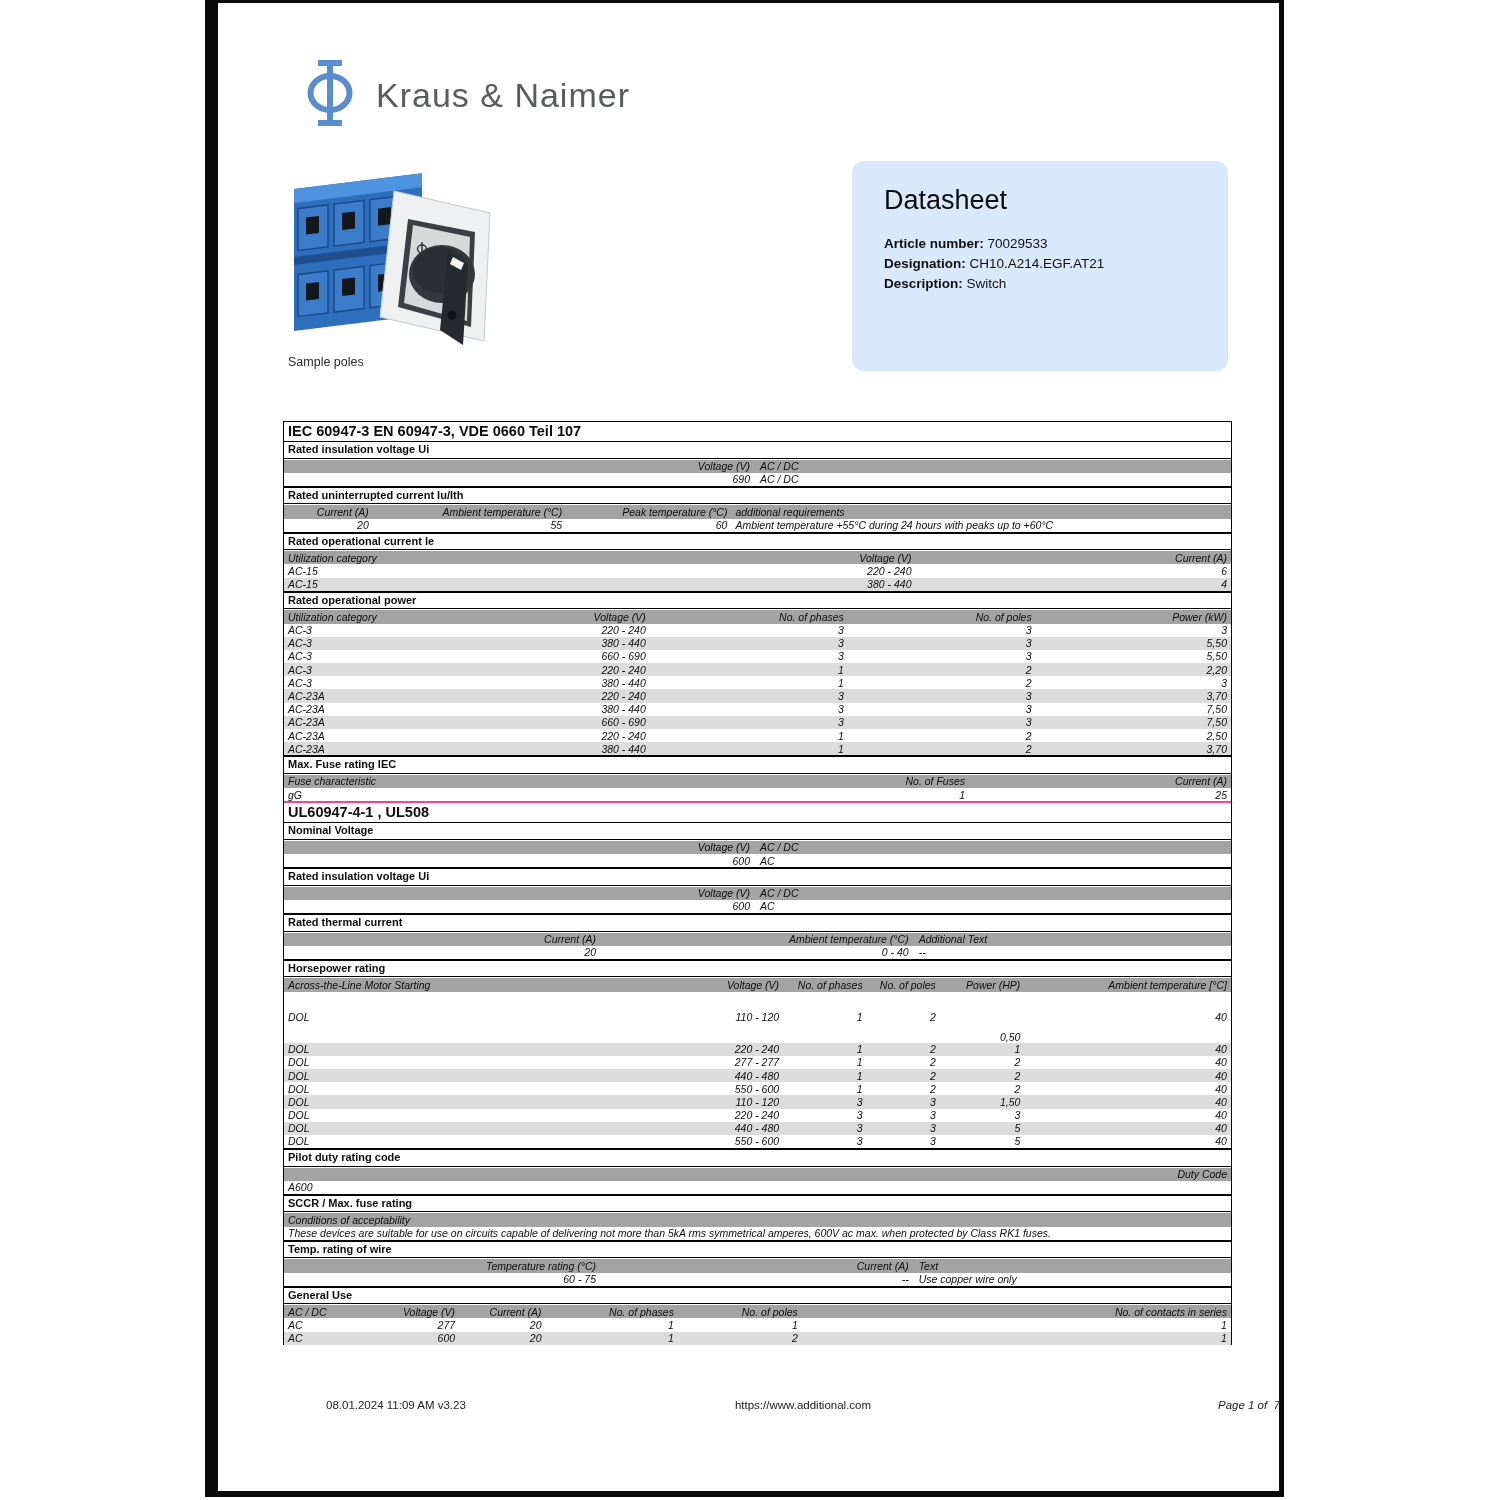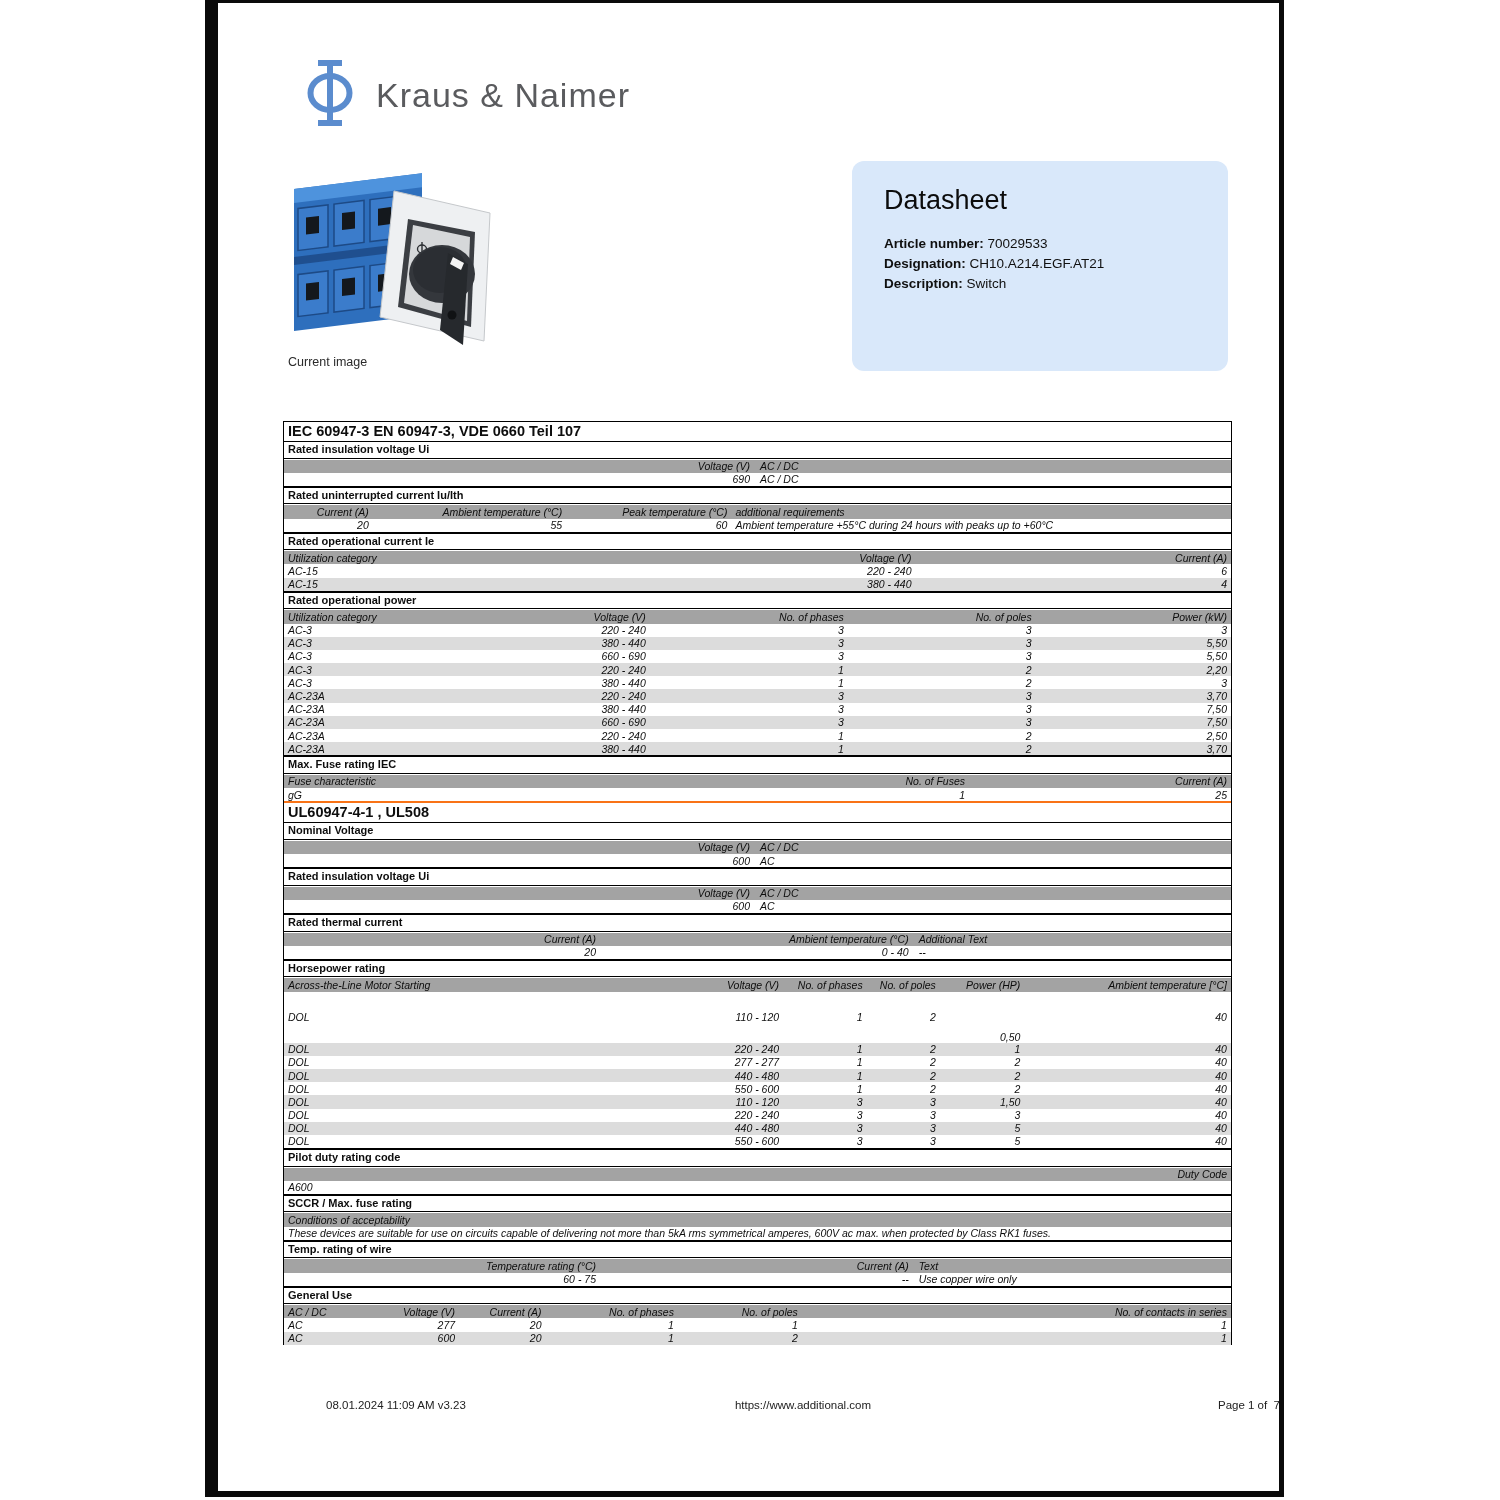--- a/index.html
+++ b/index.html
@@ -28,21 +28,21 @@
   .card-title { font-size:27px; font-weight:normal; color:#0c0c0c; margin:0 0 18px 0; }
   .card-field { font-size:13.5px; line-height:20px; color:#101010; }
   .card-field b { font-weight:bold; }
   
   .spec-table {
     position:absolute; left:283px; top:421px; width:949px; box-sizing:border-box;
     border:1.5px solid #000; border-bottom:none; background:#fff;
   }
   .t-title {
     font-size:14.5px; font-weight:bold; line-height:15px; padding:2px 4px;
-    border-top:2px solid #f97316; border-bottom:1.5px solid #000;
+    border-top:2px solid #ec4899; border-bottom:1.5px solid #000;
   }
   .t-title:first-child { border-top:0; }
   .t-sub {
     font-size:11px; font-weight:bold; line-height:11.5px; padding:2px 4px;
     border-top:2px solid #000; border-bottom:1px solid #000;
   }
   .t-title + .t-sub { border-top:0; }
   .t-row {
     display:flex; align-items:center; min-height:13.2px; padding:0 4px;
     font-size:10.5px; line-height:12px;font-style:italic;
@@ -50,21 +50,21 @@
   .t-row span { display:block; box-sizing:border-box; white-space:nowrap; }
   .t-row.head { background:#a3a3a3; font-style:italic; margin-top:1px; }
   .t-row.zebra { background:#dcdcdc; }
   
   .footer {
     position:absolute; left:286px; top:1399px; width:954px;
     display:flex; align-items:baseline; font-size:11.5px; color:#222;margin-left:40px;
   }
   .f-left { flex:1; text-align:left; }
   .f-center { flex:1.2; text-align:center; }
-  .f-right { flex:1; text-align:right; white-space:pre; }
+  .f-right { flex:1; text-align:right; white-space:pre;font-style:italic; }
 </style>
 </head>
 <body>
 
 <div class="page-frame"></div>
 
 <div class="logo">
   <span>
     <svg width="56" height="66" viewBox="0 0 56 66" aria-hidden="true">
       <g fill="none" stroke="#5b8cce">
@@ -115,21 +115,21 @@
 
     <g>
       <ellipse cx="160" cy="117" rx="33" ry="29" fill="#34373c"></ellipse>
       <ellipse cx="158" cy="113" rx="27" ry="23" fill="#2b2e33"></ellipse>
       <polygon points="166,96 186,107 181,188 158,173" fill="#26292d"></polygon>
       <polygon points="171,100 182,106 179,113 168,107" fill="#f4f4f4"></polygon>
       <circle cx="170" cy="158" r="4.5" fill="#101214"></circle>
     </g>
   </svg>
 </div>
-<div class="sample-label">Current image</div>
+<div class="sample-label">Sample poles</div>
 
 <div class="card">
   <div class="card-title">Datasheet</div>
   <div class="card-field">
     <b>Article number:</b>
     <span>70029533</span>
   </div>
   <div class="card-field">
     <b>Designation:</b>
     <span>CH10.A214.EGF.AT21</span>

